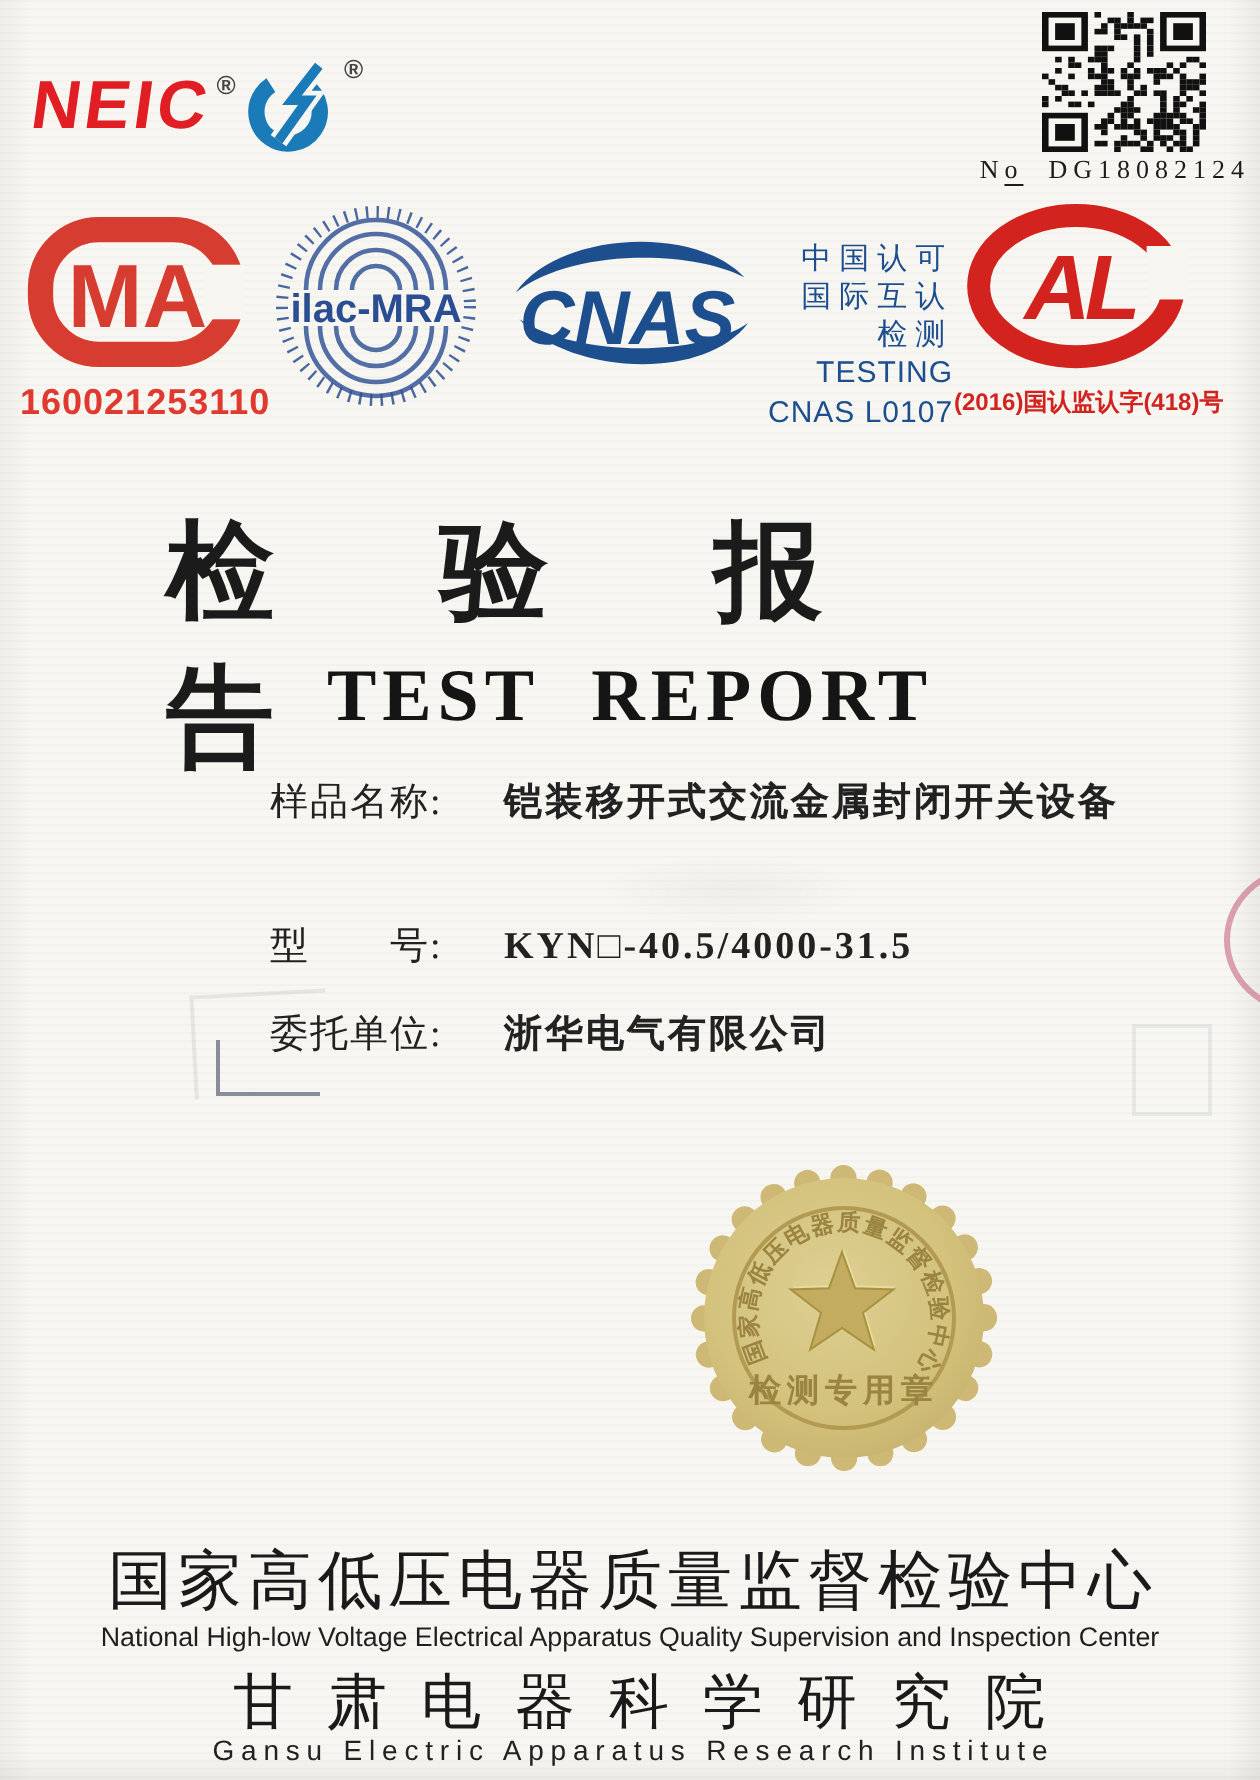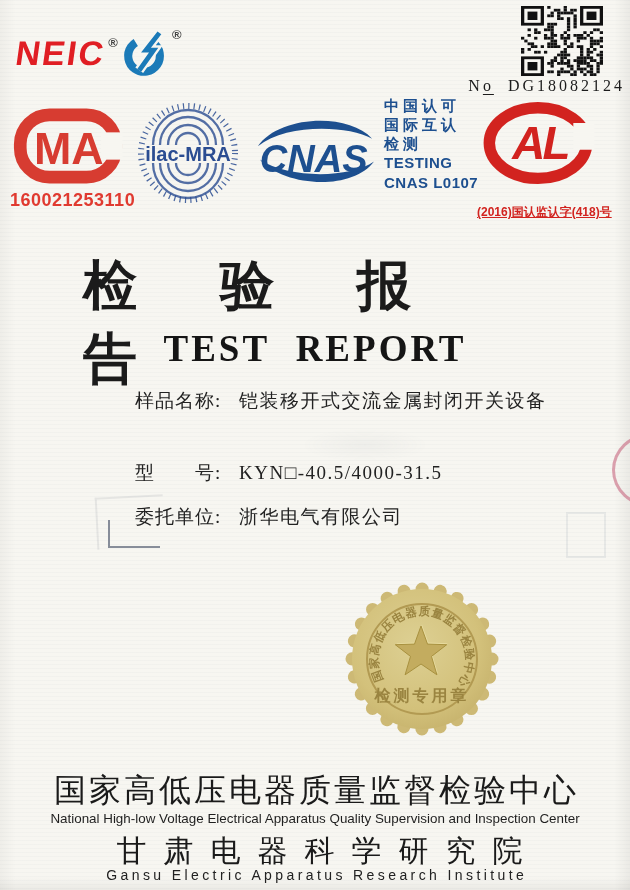--- a/index.html
+++ b/index.html
@@ -11,42 +11,42 @@
       repeating-linear-gradient(180deg, rgba(160,165,175,.06) 0 1px, rgba(0,0,0,0) 1px 4px),
       #f7f6f1;
     font-family:"Liberation Sans", sans-serif;color:#1c1c1c;
   }
   
   .neic{position:absolute;left:16px;top:36px;display:flex;align-items:flex-start;}
   .neic-text{font-weight:900;font-size:34px;line-height:1;color:#e01e24;transform:skewX(-8deg);letter-spacing:2px;}
   .reg{font-size:13px;font-weight:bold;color:#444;line-height:1;margin-left:3px;}
   .glogo{position:absolute;left:121px;top:28px;display:flex;align-items:flex-start;}
   .qr{position:absolute;left:521px;top:6px;width:82px;height:70px;}
-  .no-line{position:absolute;right:5px;top:77px;font-family:"Liberation Serif",serif;font-size:16px;letter-spacing:3px;white-space:nowrap;}
+  .no-line{position:absolute;right:5px;top:77px;font-family:"Liberation Serif",serif;font-size:13px;letter-spacing:3px;white-space:nowrap;}
   .no-o{text-decoration:underline;text-underline-offset:3px;}
   
   .mark{position:absolute;text-align:center;}
   .cma{left:10px;top:108px;width:116px;}
   .cma-num{font-size:18px;font-weight:bold;color:#e03a30;letter-spacing:.5px;margin-top:2px;}
   .ilac{left:135px;top:101px;width:106px;}
   .cnas{left:250px;top:112px;width:130px;}
-  .cnasblock{position:absolute;left:384px;top:96px;text-align:left;color:#1d4f8f;font-weight:bold;}
+  .cnasblock{position:absolute;left:384px;top:120px;text-align:right;color:#1d4f8f;font-weight:normal;}
   .cnasblock .zh{font-size:15px;letter-spacing:4px;line-height:19px;}
   .cnasblock .en{font-size:15px;letter-spacing:.5px;line-height:20px;}
   .cal{left:477px;top:102px;width:122px;}
-  .cal-cap{font-size:12px;font-weight:bold;color:#d2231f;margin-top:14px;white-space:nowrap;text-decoration:underline;}
+  .cal-cap{font-size:12px;font-weight:bold;color:#d2231f;margin-top:2px;white-space:nowrap;}
   
   .title-zh{position:absolute;top:250px;left:0;width:100%;text-align:left;
     font-size:54px;font-weight:bold;letter-spacing:83px;padding-left:83px;box-sizing:border-box;color:#1b1b1b;}
   .title-en{position:absolute;top:327px;left:0;width:100%;text-align:center;
     font-family:"Liberation Serif",serif;font-weight:bold;font-size:37px;letter-spacing:3px;word-spacing:14px;color:#151515;}
   
   .frow{position:absolute;left:135px;white-space:nowrap;font-family:"Liberation Serif",serif;font-size:19px;color:#222;}
   .frow .lbl{letter-spacing:1px;}
-  .frow .val{margin-left:13px;letter-spacing:1.5px;}
+  .frow .val{margin-left:26px;letter-spacing:1.5px;font-weight:bold;}
   .r1{top:388px;} .r2{top:460px;} .r3{top:504px;}
   
   .seal{position:absolute;left:343px;top:581px;width:158px;height:162px;}
   .red-stamp{position:absolute;left:612px;top:433px;width:72px;height:68px;border:3px solid #c25a74;border-radius:50%;opacity:.55;}
   
   .ghost{position:absolute;opacity:.14;pointer-events:none;}
   .ghost-cross1{left:96px;top:496px;width:66px;height:50px;border-left:2px solid #7b8290;border-top:2px solid #7b8290;transform:rotate(-3deg);}
   .ghost-cross2{left:108px;top:520px;width:50px;height:26px;border-bottom:2px solid #7b8290;border-left:2px solid #7b8290;opacity:.9;}
   .ghost-box{left:566px;top:512px;width:36px;height:42px;border:2px solid #8a92a2;}
   .ghost-blob{left:300px;top:428px;width:130px;height:34px;background:radial-gradient(ellipse at center, rgba(110,118,130,.5), rgba(0,0,0,0) 70%);opacity:.12;filter:blur(1px);}

